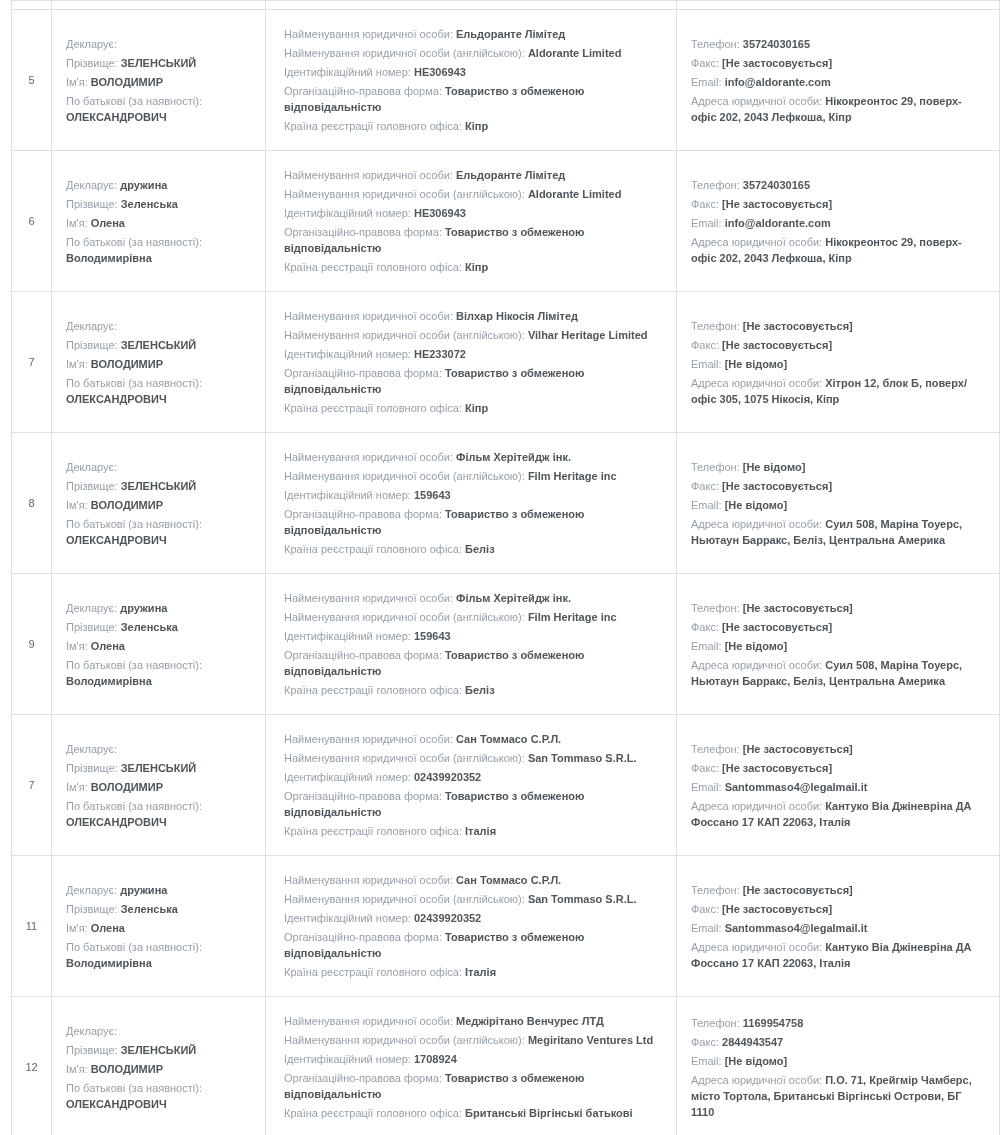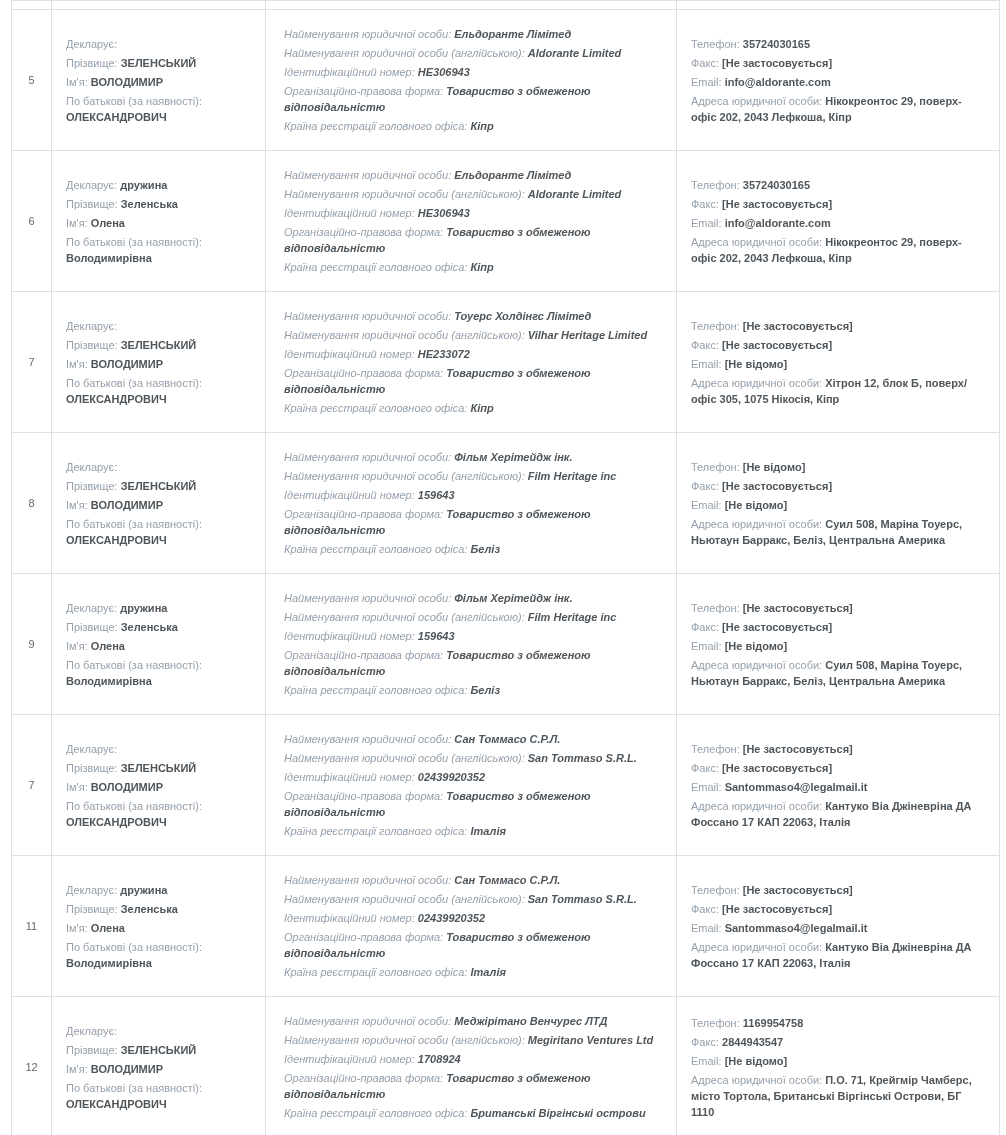--- a/index.html
+++ b/index.html
@@ -12,21 +12,21 @@
   table{border-collapse:collapse;width:984px;table-layout:fixed;}
   td{
     border:1px solid #dde1e4;
     vertical-align:middle;
     padding:16px 14px;
     line-height:16px;
   }
   tr.partial td{height:8px;padding:0;}
   td.c-num{width:39px;text-align:center;color:#5f6a72;padding:6px 4px;}
   td.c-decl{width:213px;}
-  td.c-entity{width:410px;padding-left:18px;font-style:italic;}
+  td.c-entity{width:410px;padding-left:18px;}
   td.c-contact{width:322px;margin-left:28px;}
   .field{margin:0 0 3px 0;}
   .field:last-child{margin-bottom:0;}
   .lbl{color:#95a0ab;font-weight:400;}
   .val{color:#4e565c;font-weight:700;}
 </style>
 </head>
 <body>
 
 <div class="table-wrap">
@@ -87,21 +87,21 @@
 
   <tr>
     <td class="c-num">7</td>
     <td class="c-decl">
       <div class="field"><span class="lbl">Декларує:</span> <span class="val"></span></div>
       <div class="field"><span class="lbl">Прізвище:</span> <span class="val">ЗЕЛЕНСЬКИЙ</span></div>
       <div class="field"><span class="lbl">Ім'я:</span> <span class="val">ВОЛОДИМИР</span></div>
       <div class="field"><span class="lbl">По батькові (за наявності):</span> <span class="val">ОЛЕКСАНДРОВИЧ</span></div>
     </td>
     <td class="c-entity">
-      <div class="field"><span class="lbl">Найменування юридичної особи:</span> <span class="val">Тоуерс Холдінгс Лімітед</span></div>
+      <div class="field"><span class="lbl">Найменування юридичної особи:</span> <span class="val">Вілхар Нікосія Лімітед</span></div>
       <div class="field"><span class="lbl">Найменування юридичної особи (англійською):</span> <span class="val">Vilhar Heritage Limited</span></div>
       <div class="field"><span class="lbl">Ідентифікаційний номер:</span> <span class="val">HE233072</span></div>
       <div class="field"><span class="lbl">Організаційно-правова форма:</span> <span class="val">Товариство з обмеженою відповідальністю</span></div>
       <div class="field"><span class="lbl">Країна реєстрації головного офіса:</span> <span class="val">Кіпр</span></div>
     </td>
     <td class="c-contact">
       <div class="field"><span class="lbl">Телефон:</span> <span class="val">[Не застосовується]</span></div>
       <div class="field"><span class="lbl">Факс:</span> <span class="val">[Не застосовується]</span></div>
       <div class="field"><span class="lbl">Email:</span> <span class="val">[Не відомо]</span></div>
       <div class="field"><span class="lbl">Адреса юридичної особи:</span> <span class="val">Хітрон 12, блок Б, поверх/офіс 305, 1075 Нікосія, Кіпр</span></div>
@@ -206,21 +206,21 @@
       <div class="field"><span class="lbl">Декларує:</span> <span class="val"></span></div>
       <div class="field"><span class="lbl">Прізвище:</span> <span class="val">ЗЕЛЕНСЬКИЙ</span></div>
       <div class="field"><span class="lbl">Ім'я:</span> <span class="val">ВОЛОДИМИР</span></div>
       <div class="field"><span class="lbl">По батькові (за наявності):</span> <span class="val">ОЛЕКСАНДРОВИЧ</span></div>
     </td>
     <td class="c-entity">
       <div class="field"><span class="lbl">Найменування юридичної особи:</span> <span class="val">Меджірітано Венчурес ЛТД</span></div>
       <div class="field"><span class="lbl">Найменування юридичної особи (англійською):</span> <span class="val">Megiritano Ventures Ltd</span></div>
       <div class="field"><span class="lbl">Ідентифікаційний номер:</span> <span class="val">1708924</span></div>
       <div class="field"><span class="lbl">Організаційно-правова форма:</span> <span class="val">Товариство з обмеженою відповідальністю</span></div>
-      <div class="field"><span class="lbl">Країна реєстрації головного офіса:</span> <span class="val">Британські Віргінські острови</span></div>
+      <div class="field"><span class="lbl">Країна реєстрації головного офіса:</span> <span class="val">Британські Віргінські батькові</span></div>
     </td>
     <td class="c-contact">
       <div class="field"><span class="lbl">Телефон:</span> <span class="val">1169954758</span></div>
       <div class="field"><span class="lbl">Факс:</span> <span class="val">2844943547</span></div>
       <div class="field"><span class="lbl">Email:</span> <span class="val">[Не відомо]</span></div>
       <div class="field"><span class="lbl">Адреса юридичної особи:</span> <span class="val">П.О. 71, Крейгмір Чамберс, місто Тортола, Британські Віргінські Острови, БГ 1110</span></div>
     </td>
   </tr>
 </tbody>
   </table>

